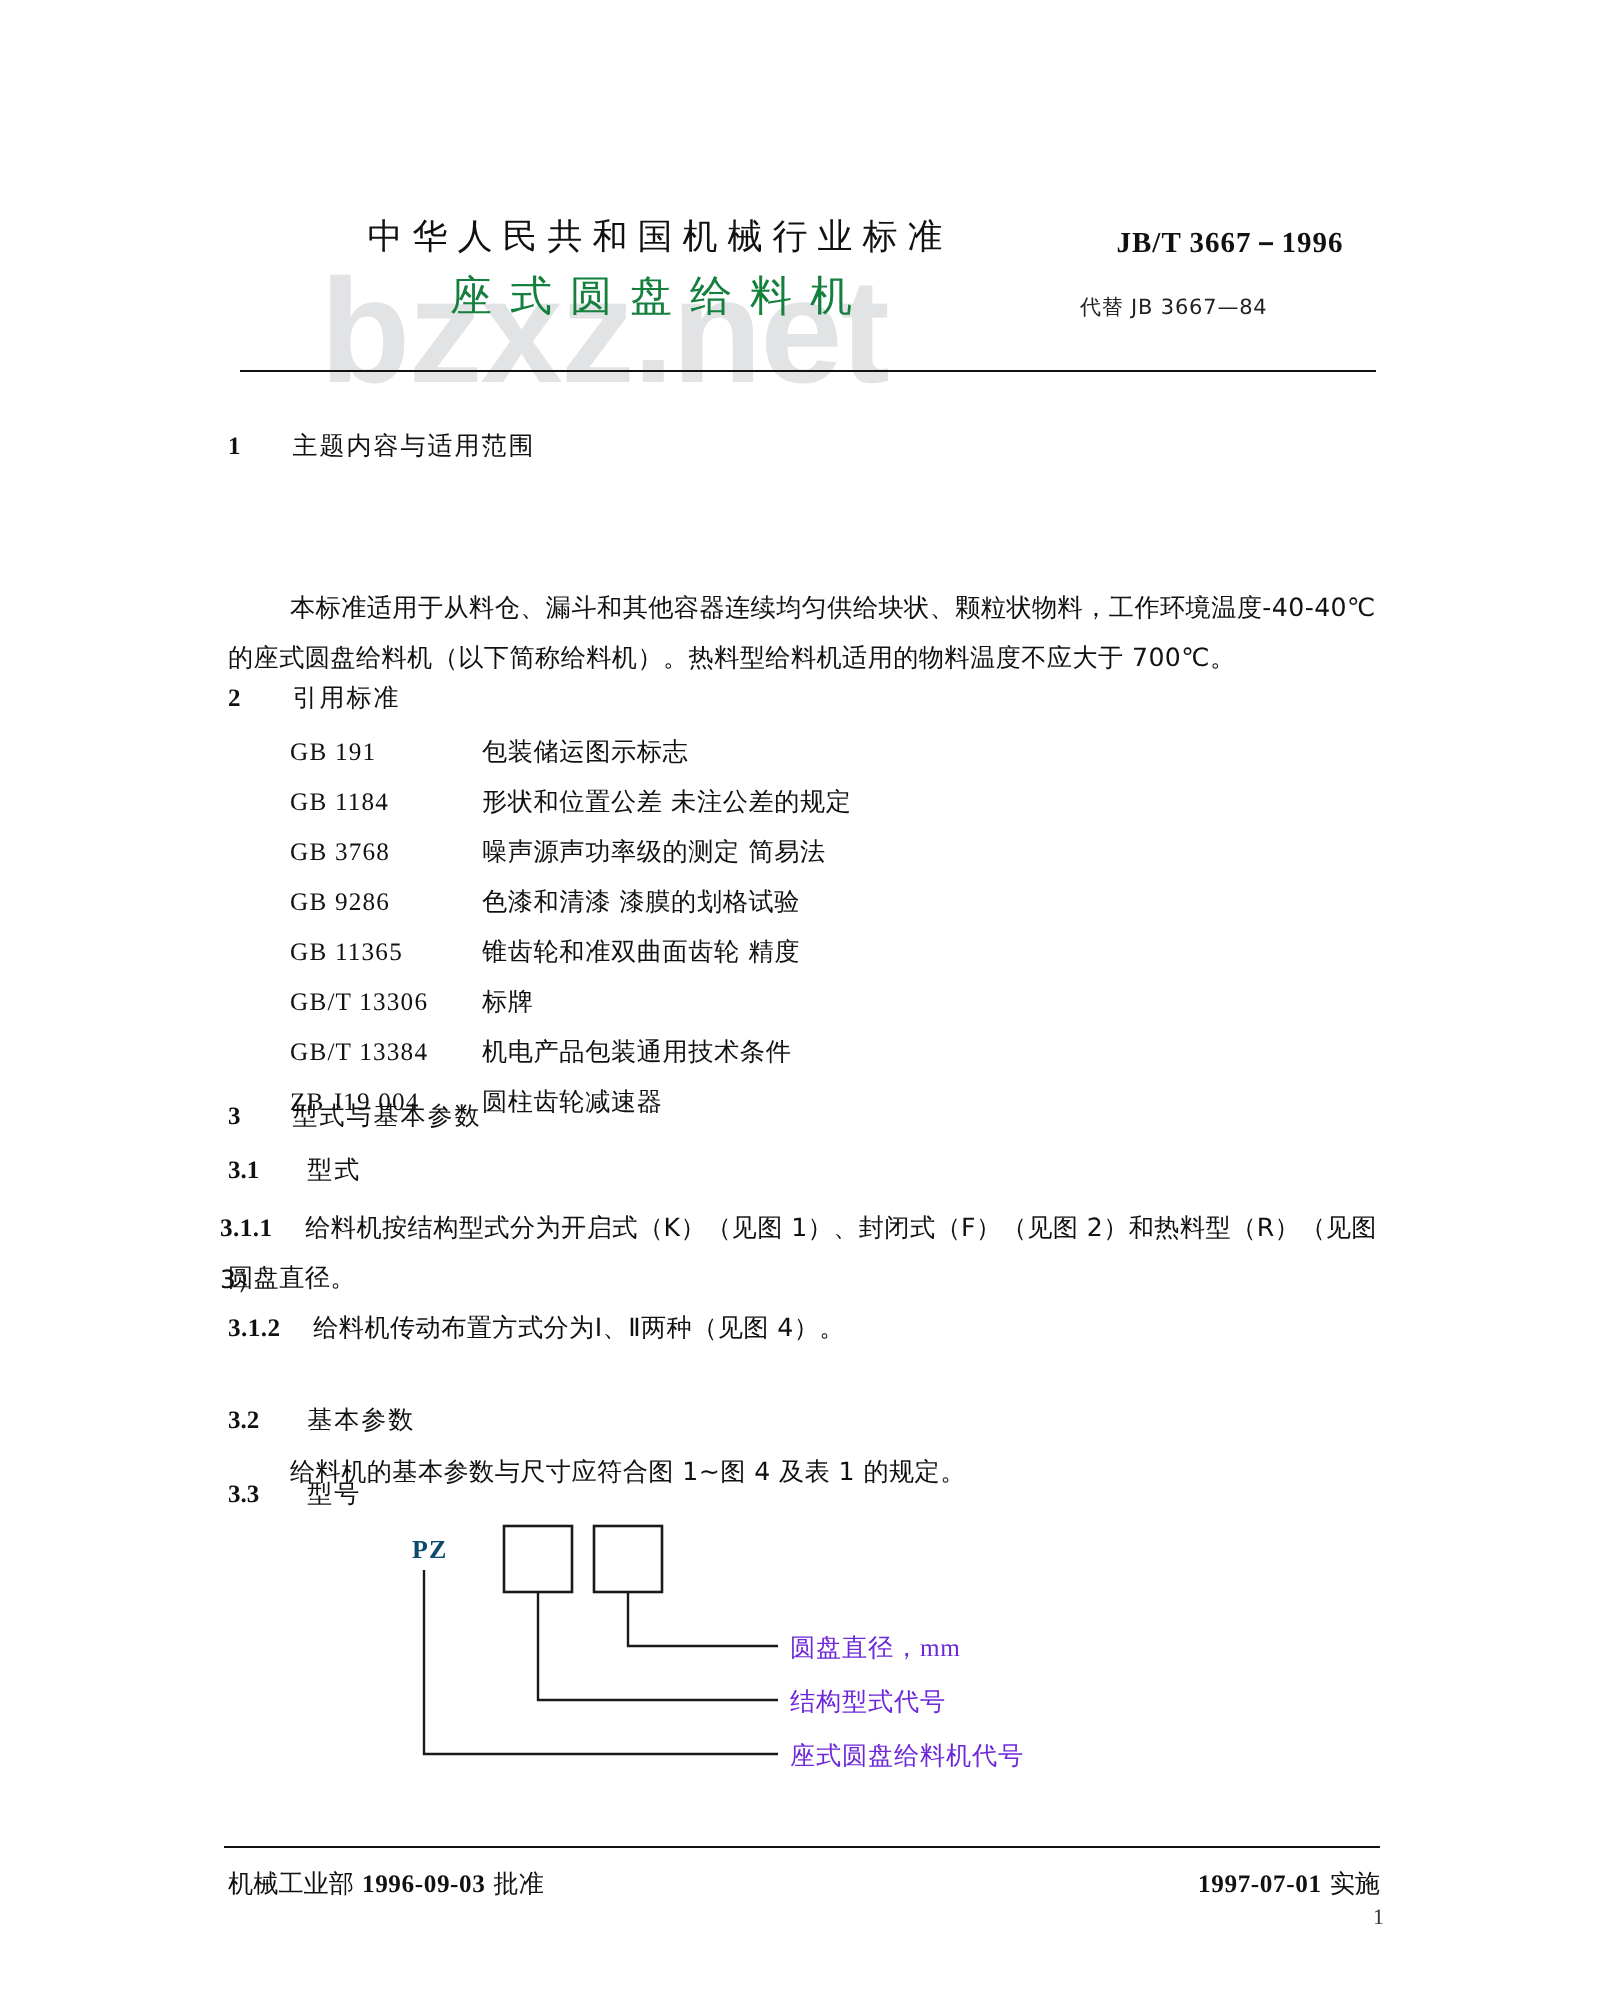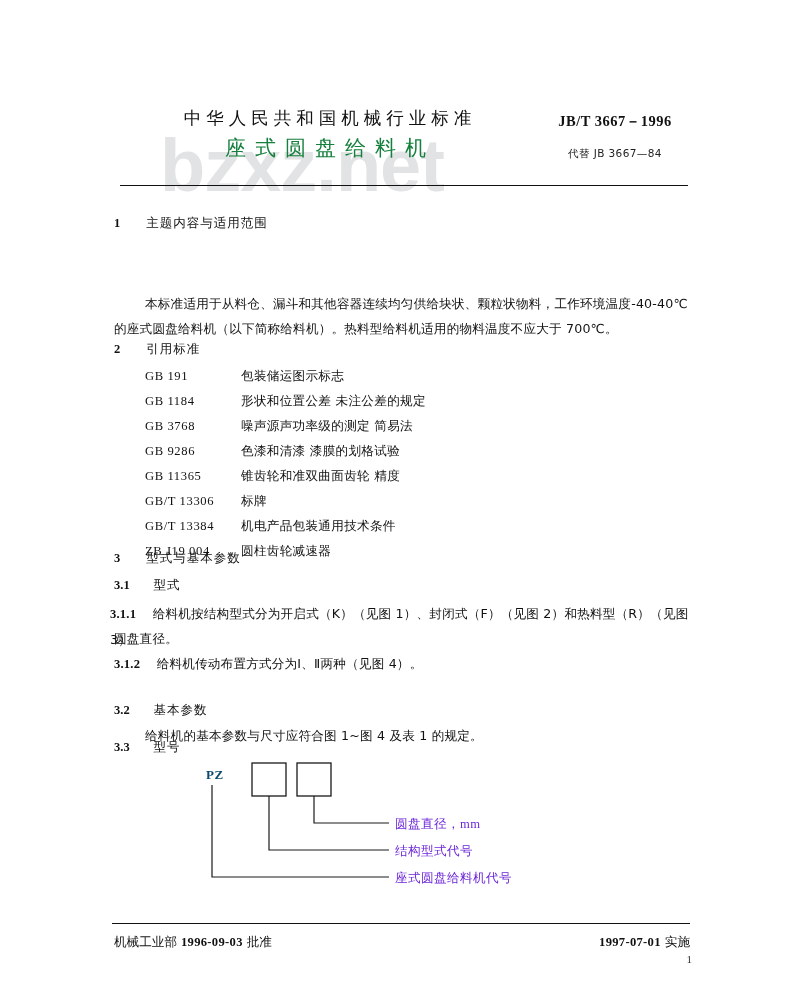--- a/index.html
+++ b/index.html
@@ -76,21 +76,20 @@
     letter-spacing: 9px;
     color: #15803d;
     white-space: nowrap;
     z-index: 2;
   }
   .hdr-replaces {
     position: absolute;
     left: 540px;
     top: 147px;
     width: 150px;
-    text-align: center;
     font-size: 10.5px;
     letter-spacing: 0.4px;
     color: #222;
     white-space: nowrap;
     z-index: 2;
   }
   .rule-top {
     position: absolute;
     left: 120px;
     top: 185px;

